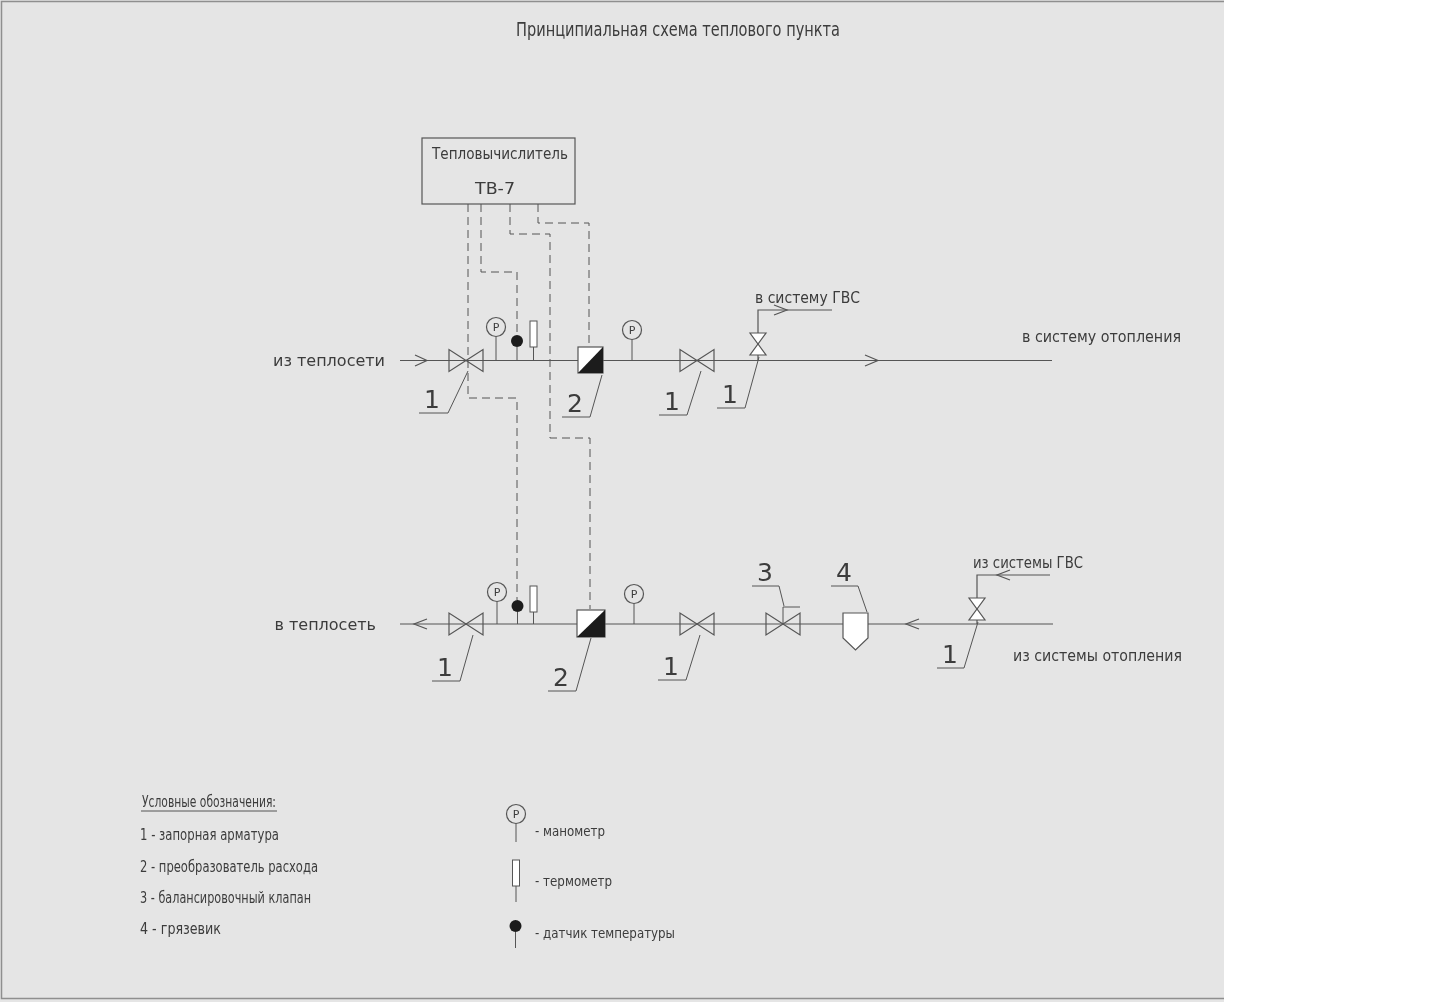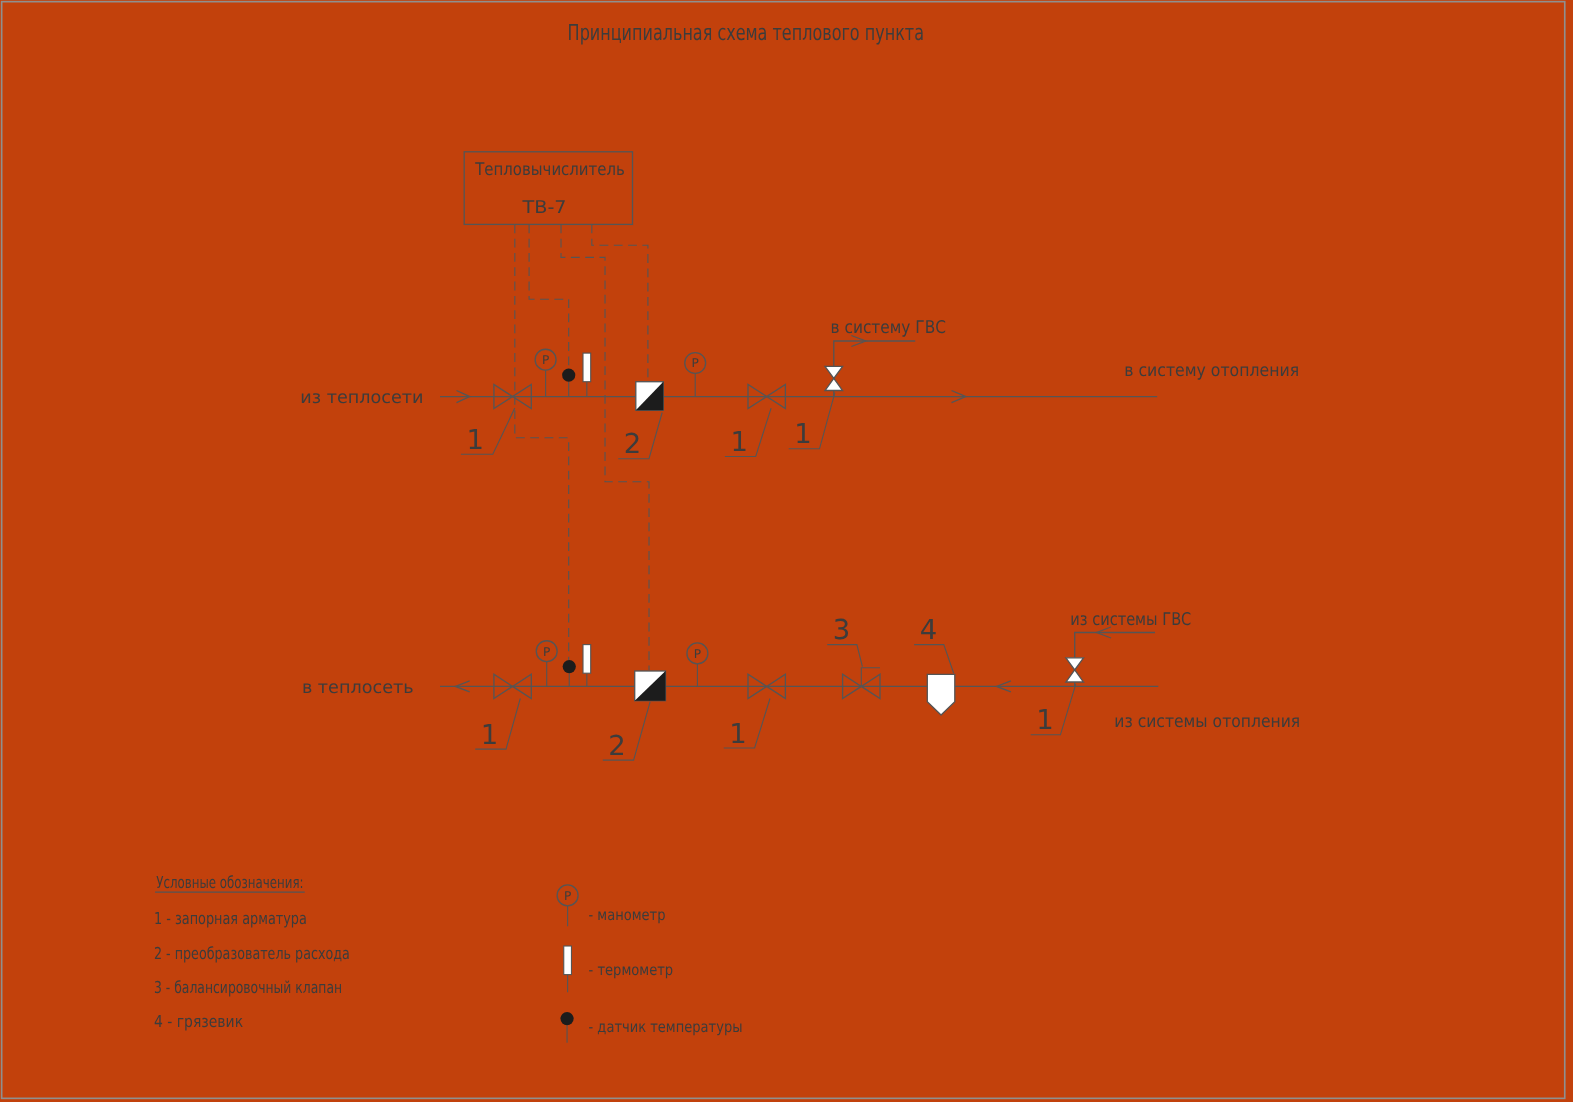--- a/index.html
+++ b/index.html
@@ -1,16 +1,16 @@
 <!DOCTYPE html>
 <html><head>
 <meta charset="utf-8">
 <style>
   html,body{margin:0;padding:0;background:#ffffff;}
-  .page{position:relative;width:1430px;height:1002px;background:#c2410c;overflow:hidden;}
+  .page{position:relative;width:1224px;height:1002px;background:#e5e5e5;overflow:hidden;}
   svg{display:block;}
   .ln{stroke:#555555;stroke-width:1.2;fill:none;}
   .dash{stroke-dasharray:8 5;}
   .thin{stroke-width:1;}
   .blk{fill:#1c1c1c;stroke:none;}
   .wht{fill:#ffffff;}
   .frame{fill:none;stroke:#8f8f8f;stroke-width:1.5;}
   text{fill:#3c3c3c;font-family:"DejaVu Sans",sans-serif;}
   .t-title{font-size:20px;}
   .t-label{font-size:16px;}

